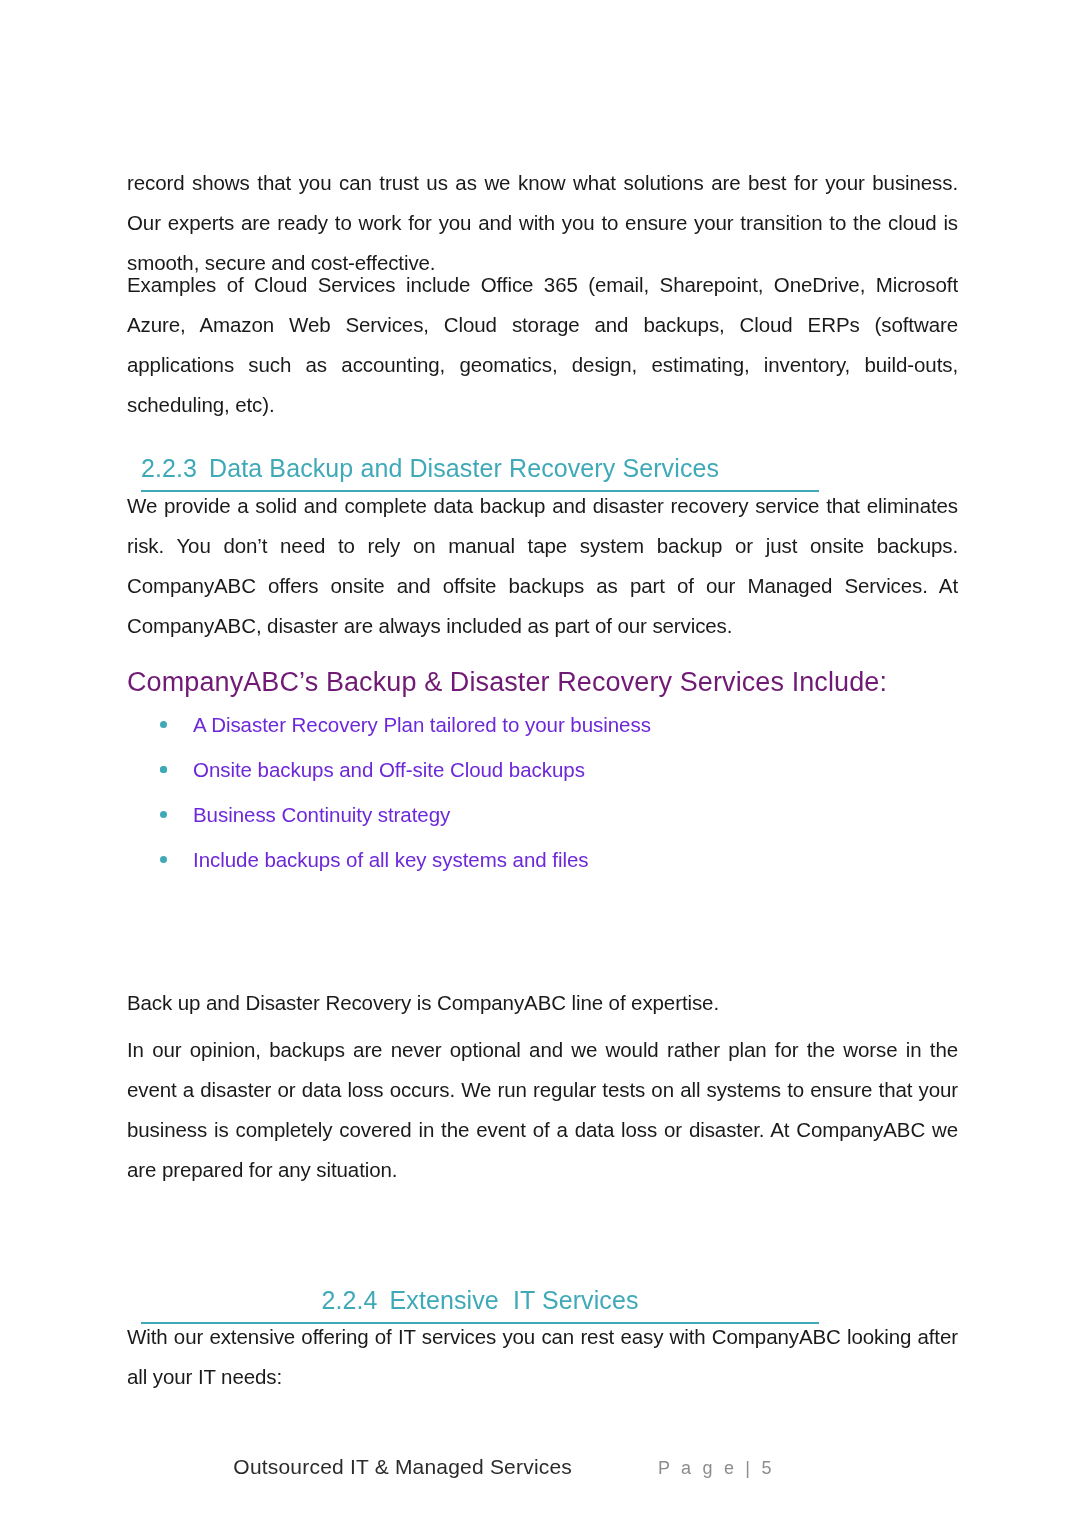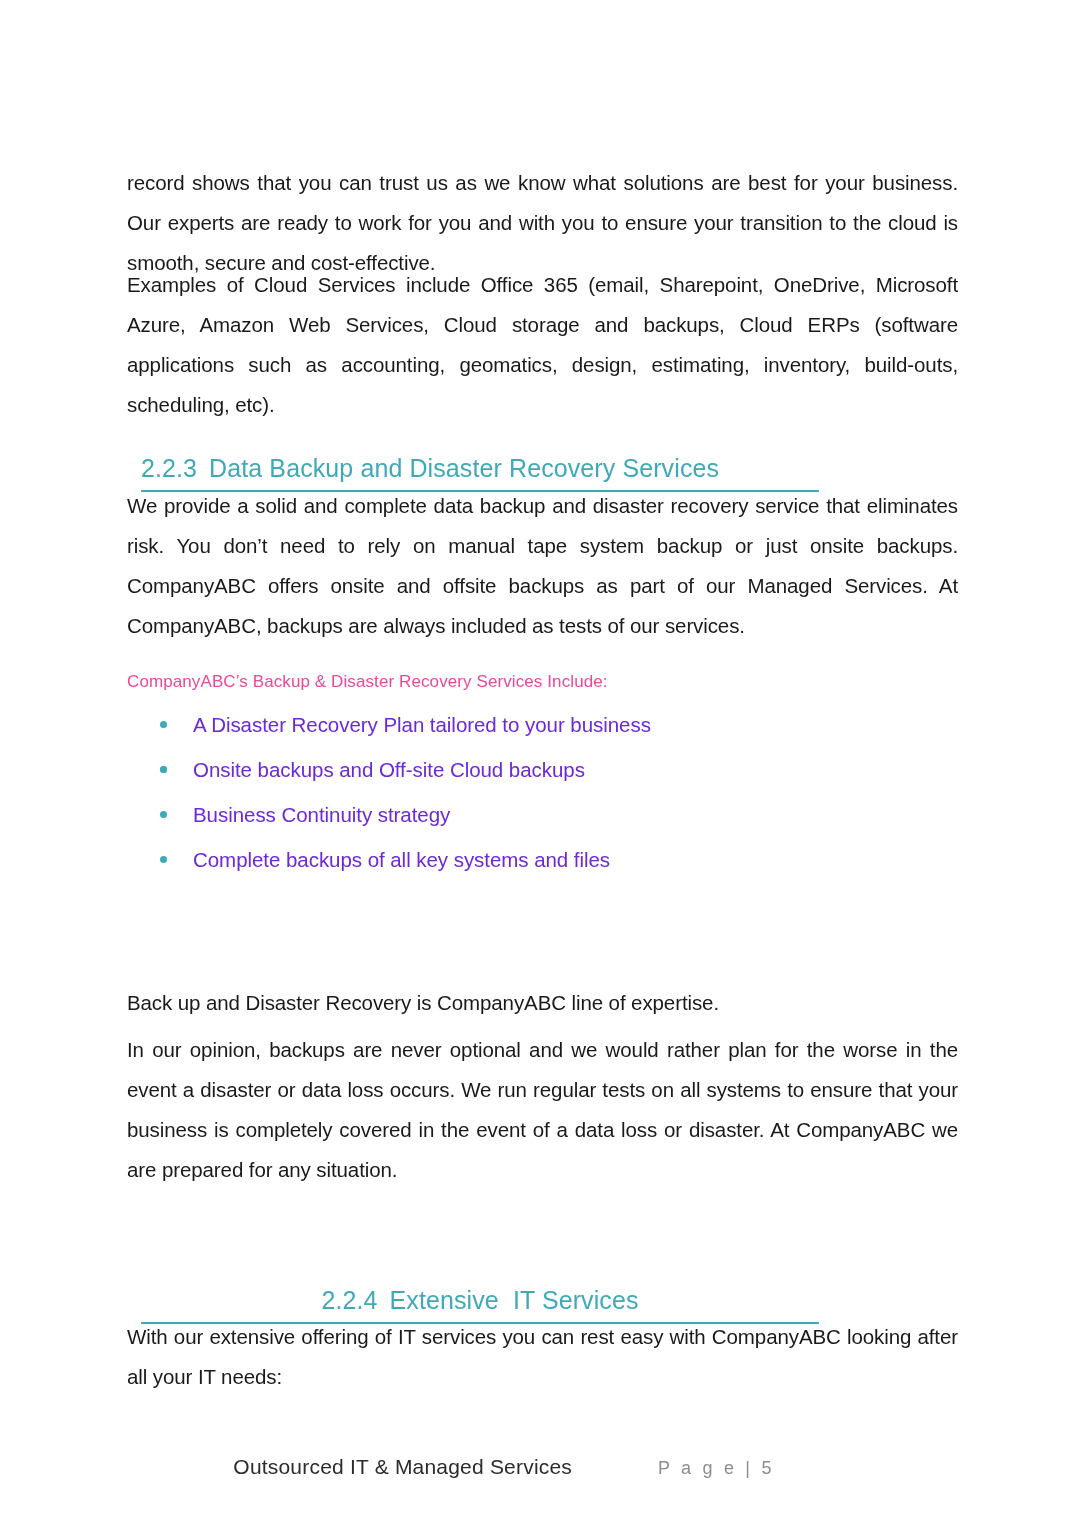--- a/index.html
+++ b/index.html
@@ -54,22 +54,22 @@
     width: 678px;
     letter-spacing: 0.1px;
     white-space: pre;
   }
   .h3 .num {
     margin-right: 12px;
   }
 
   
   .teal-lead {
-    font-size: 17px;
-    color: #ec4899;
+    font-size: 27px;
+    color: #701a75;
     margin: 0;
     line-height: 30px;
     letter-spacing: 0.1px;
   }
 
   
   .bullets {
     list-style: none;
     margin: 0;
     padding: 0;
@@ -130,34 +130,34 @@
 
     <div class="blk" style="top:265px;">
       <p class="para">Examples of Cloud Services include Office 365 (email, Sharepoint, OneDrive, Microsoft Azure, Amazon Web Services, Cloud storage and backups, Cloud ERPs (software applications such as accounting, geomatics, design, estimating, inventory, build-outs, scheduling, etc).</p>
     </div>
 
     <div class="blk" style="top:440px;">
       <h3 class="h3"><span class="num">2.2.3</span><span>Data Backup and Disaster Recovery Services</span></h3>
     </div>
 
     <div class="blk" style="top:486px;">
-      <p class="para"><span>We provide a solid and complete data backup and disaster recovery service that eliminates risk. You don’t need to rely on manual tape system backup or just onsite backups. </span><b>CompanyABC</b><span> offers onsite and offsite backups as part of our Managed Services.  At </span><b>CompanyABC</b><span>, backups are always included as tests of our services.</span></p>
+      <p class="para"><span>We provide a solid and complete data backup and disaster recovery service that eliminates risk. You don’t need to rely on manual tape system backup or just onsite backups. </span><b>CompanyABC</b><span> offers onsite and offsite backups as part of our Managed Services.  At </span><b>CompanyABC</b><span>, disaster are always included as part of our services.</span></p>
     </div>
 
     <div class="blk" style="top:667px;">
       <p class="teal-lead">CompanyABC’s Backup &amp; Disaster Recovery Services Include:</p>
     </div>
 
     <div class="blk" style="top:702px;">
       <ul class="bullets">
         <li><span class="dot"></span><span>A Disaster Recovery Plan tailored to your business</span></li>
         <li><span class="dot"></span></li>
         <li><span class="dot"></span><span>Onsite backups and Off-site Cloud backups</span></li>
         <li><span class="dot"></span><span>Business Continuity strategy</span></li>
-        <li><span class="dot"></span><span>Complete backups of all key systems and files</span></li>
+        <li><span class="dot"></span><span>Include backups of all key systems and files</span></li>
       </ul>
     </div>
 
     <div class="blk" style="top:983px;">
       <p class="para nojust bold">Back up and Disaster Recovery is CompanyABC line of expertise.</p>
     </div>
 
     <div class="blk" style="top:1030px;">
       <p class="para"><span>In our opinion, backups are never optional and we would rather plan for the worse in the event a disaster or data loss occurs. We run regular tests on all systems to ensure that your business is completely covered in the event of a data loss or disaster.  At </span><b>CompanyABC</b><span> we are prepared for any situation.</span></p>
     </div>

